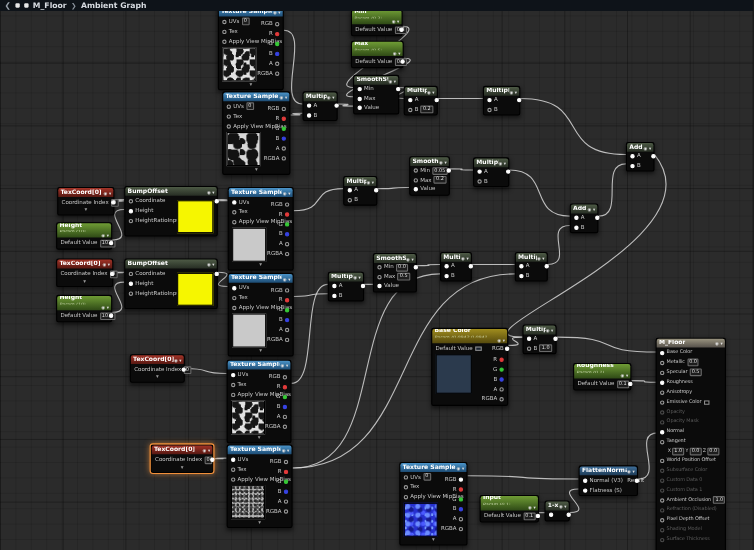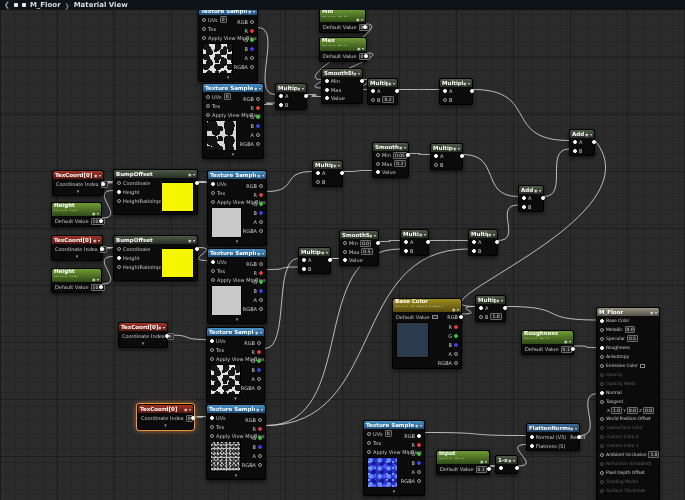--- a/index.html
+++ b/index.html
@@ -84,21 +84,21 @@
 </head>
 <body>
 
 <div id="stage">
   <div id="topbar">
     <span class="nav">❮</span>
     <span class="sq"></span>
     <span class="sq"></span>
     <span class="crumb">M_Floor</span>
     <span class="sep">❯</span>
-    <span class="crumb">Material View</span>
+    <span class="crumb">Ambient Graph</span>
   </div>
   <svg id="wires" width="685" height="500">
       <path d="M258,27.5 C283,27.5 250,94.5 275,94.5"></path>
       <path d="M264,104.5 C289,104.5 250,103 275,103"></path>
       <path d="M307,94.5 C332,94.5 296,96.5 321,96.5"></path>
       <path d="M366,24 C397.5,24 289.5,79.5 321,79.5"></path>
       <path d="M367,53 C399.2,53 288.8,88 321,88"></path>
       <path d="M363,79.5 C388,79.5 342,89.5 367,89.5"></path>
       <path d="M398,89.5 C426.7,89.5 410.3,89.5 439,89.5"></path>
       <path d="M473,89.5 C540.2,89.5 501.8,140.5 569,140.5"></path>

